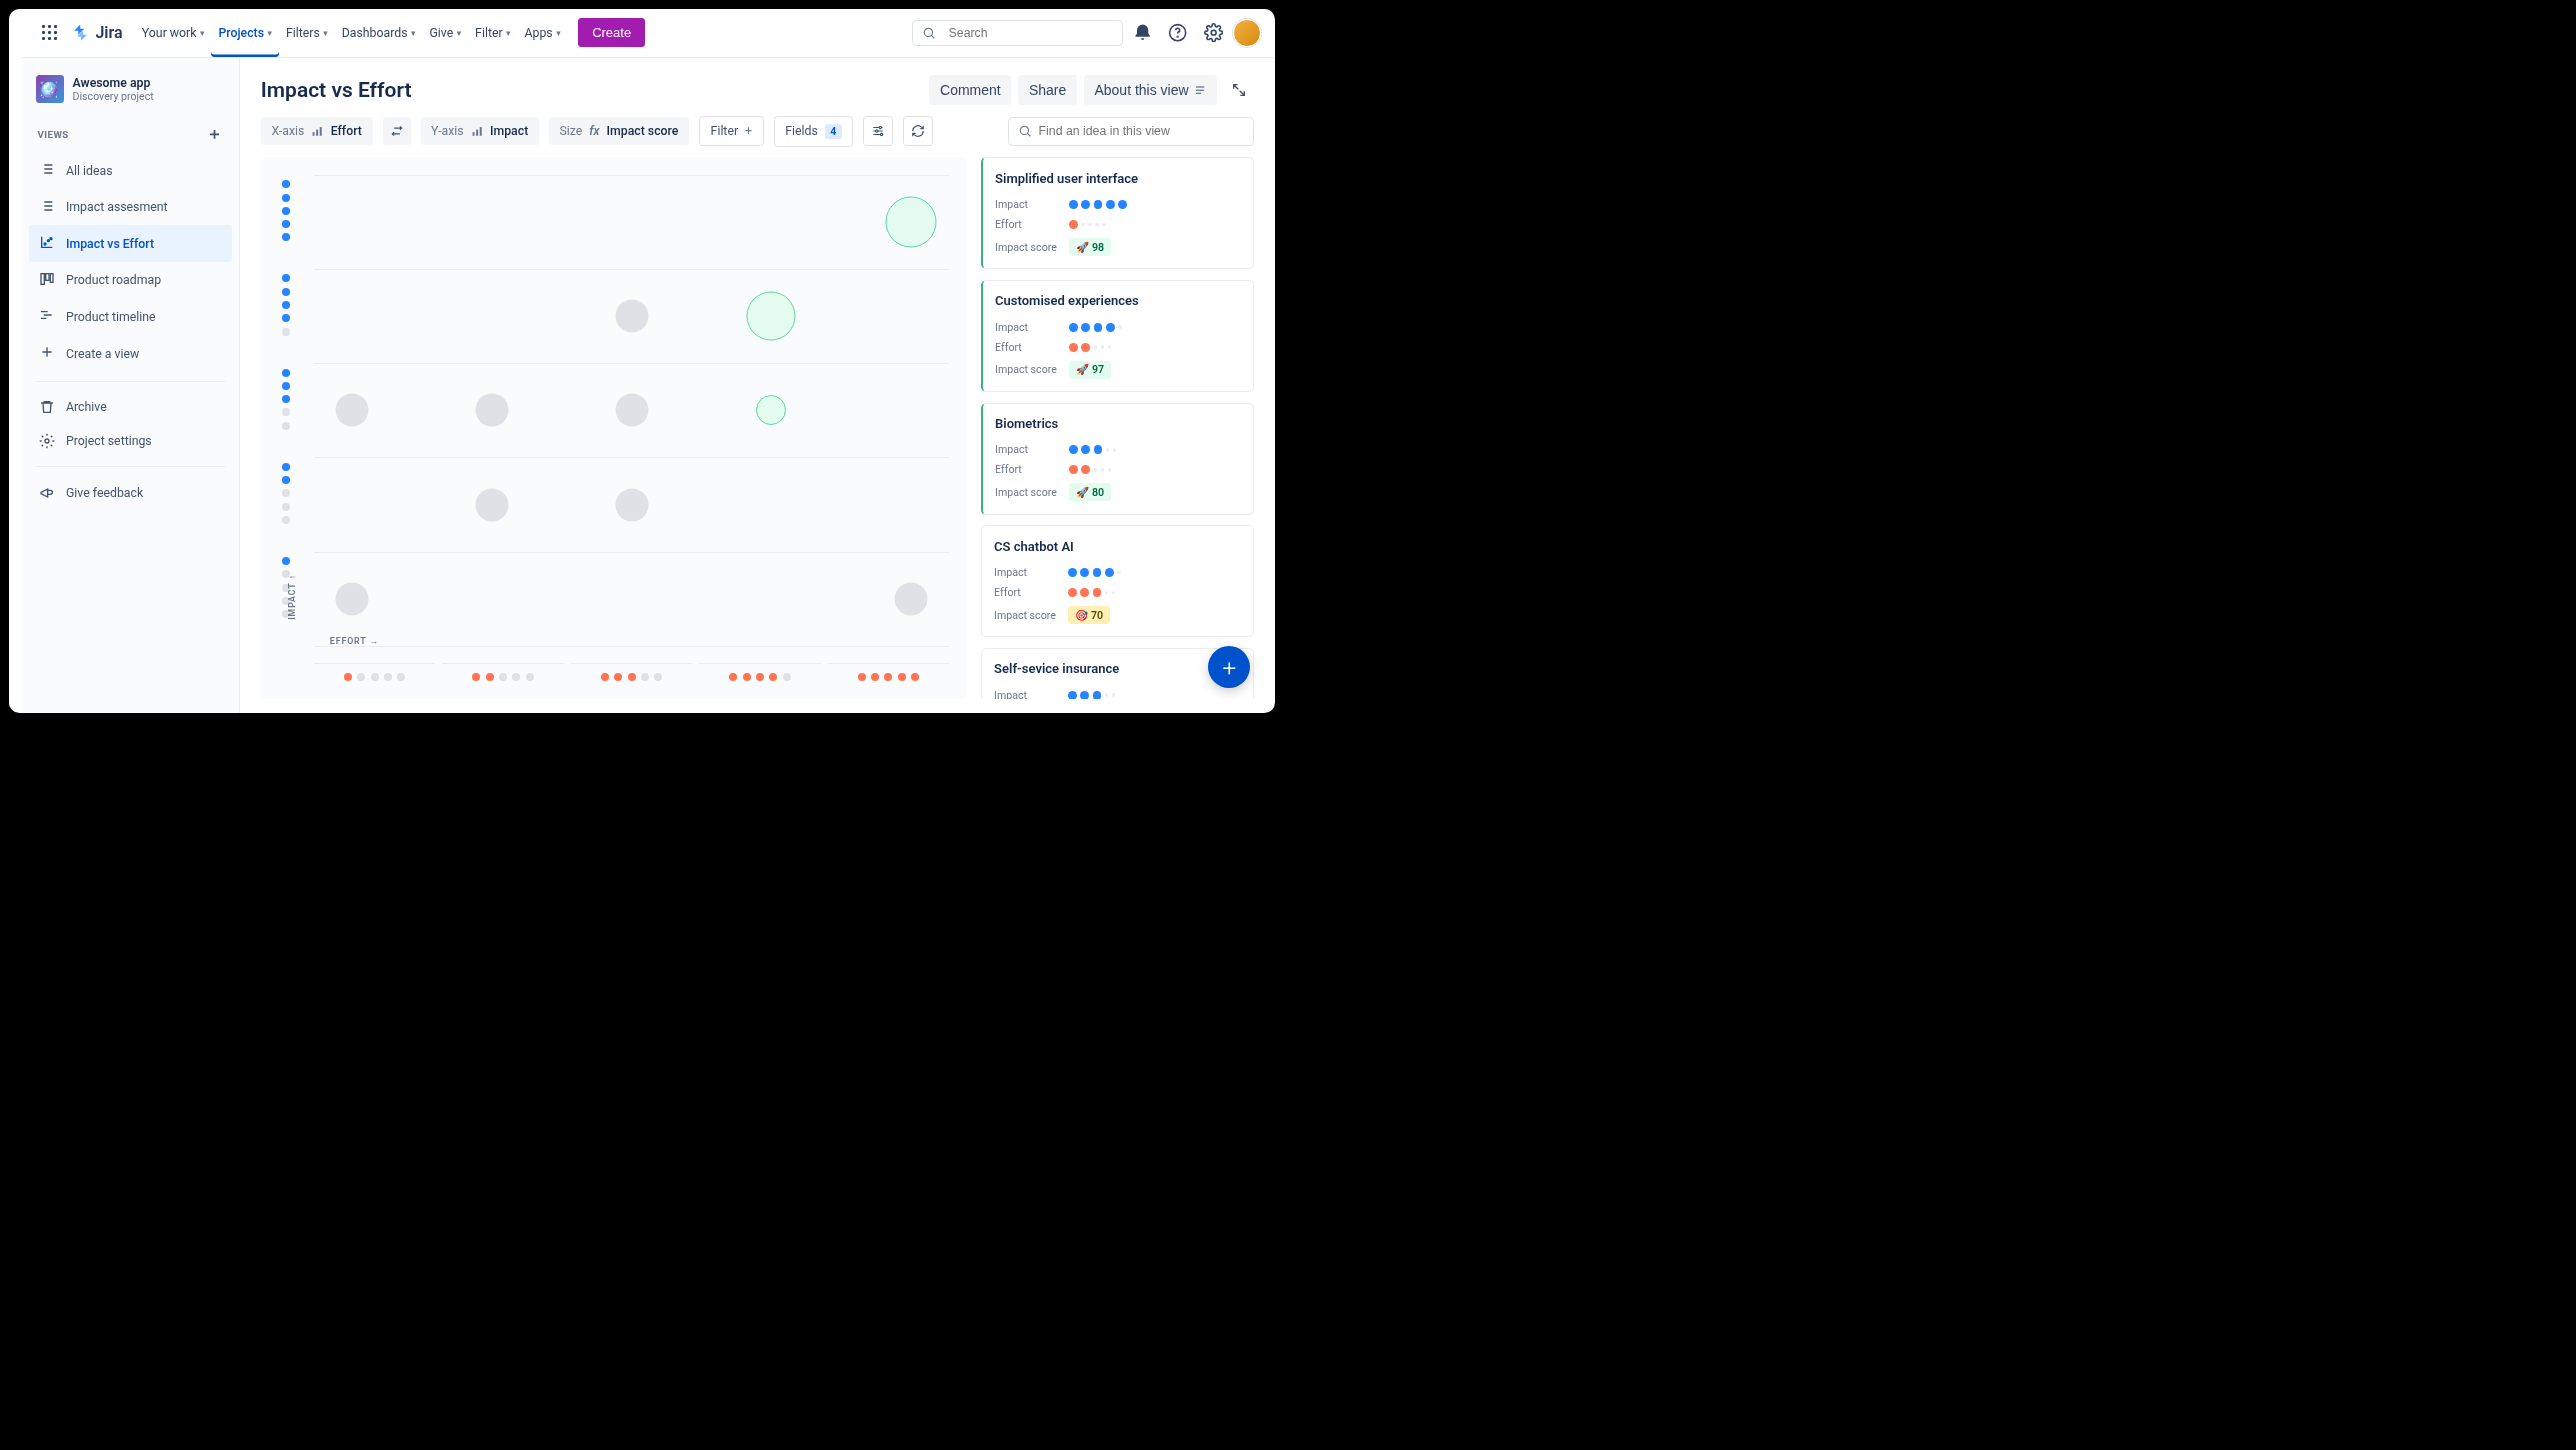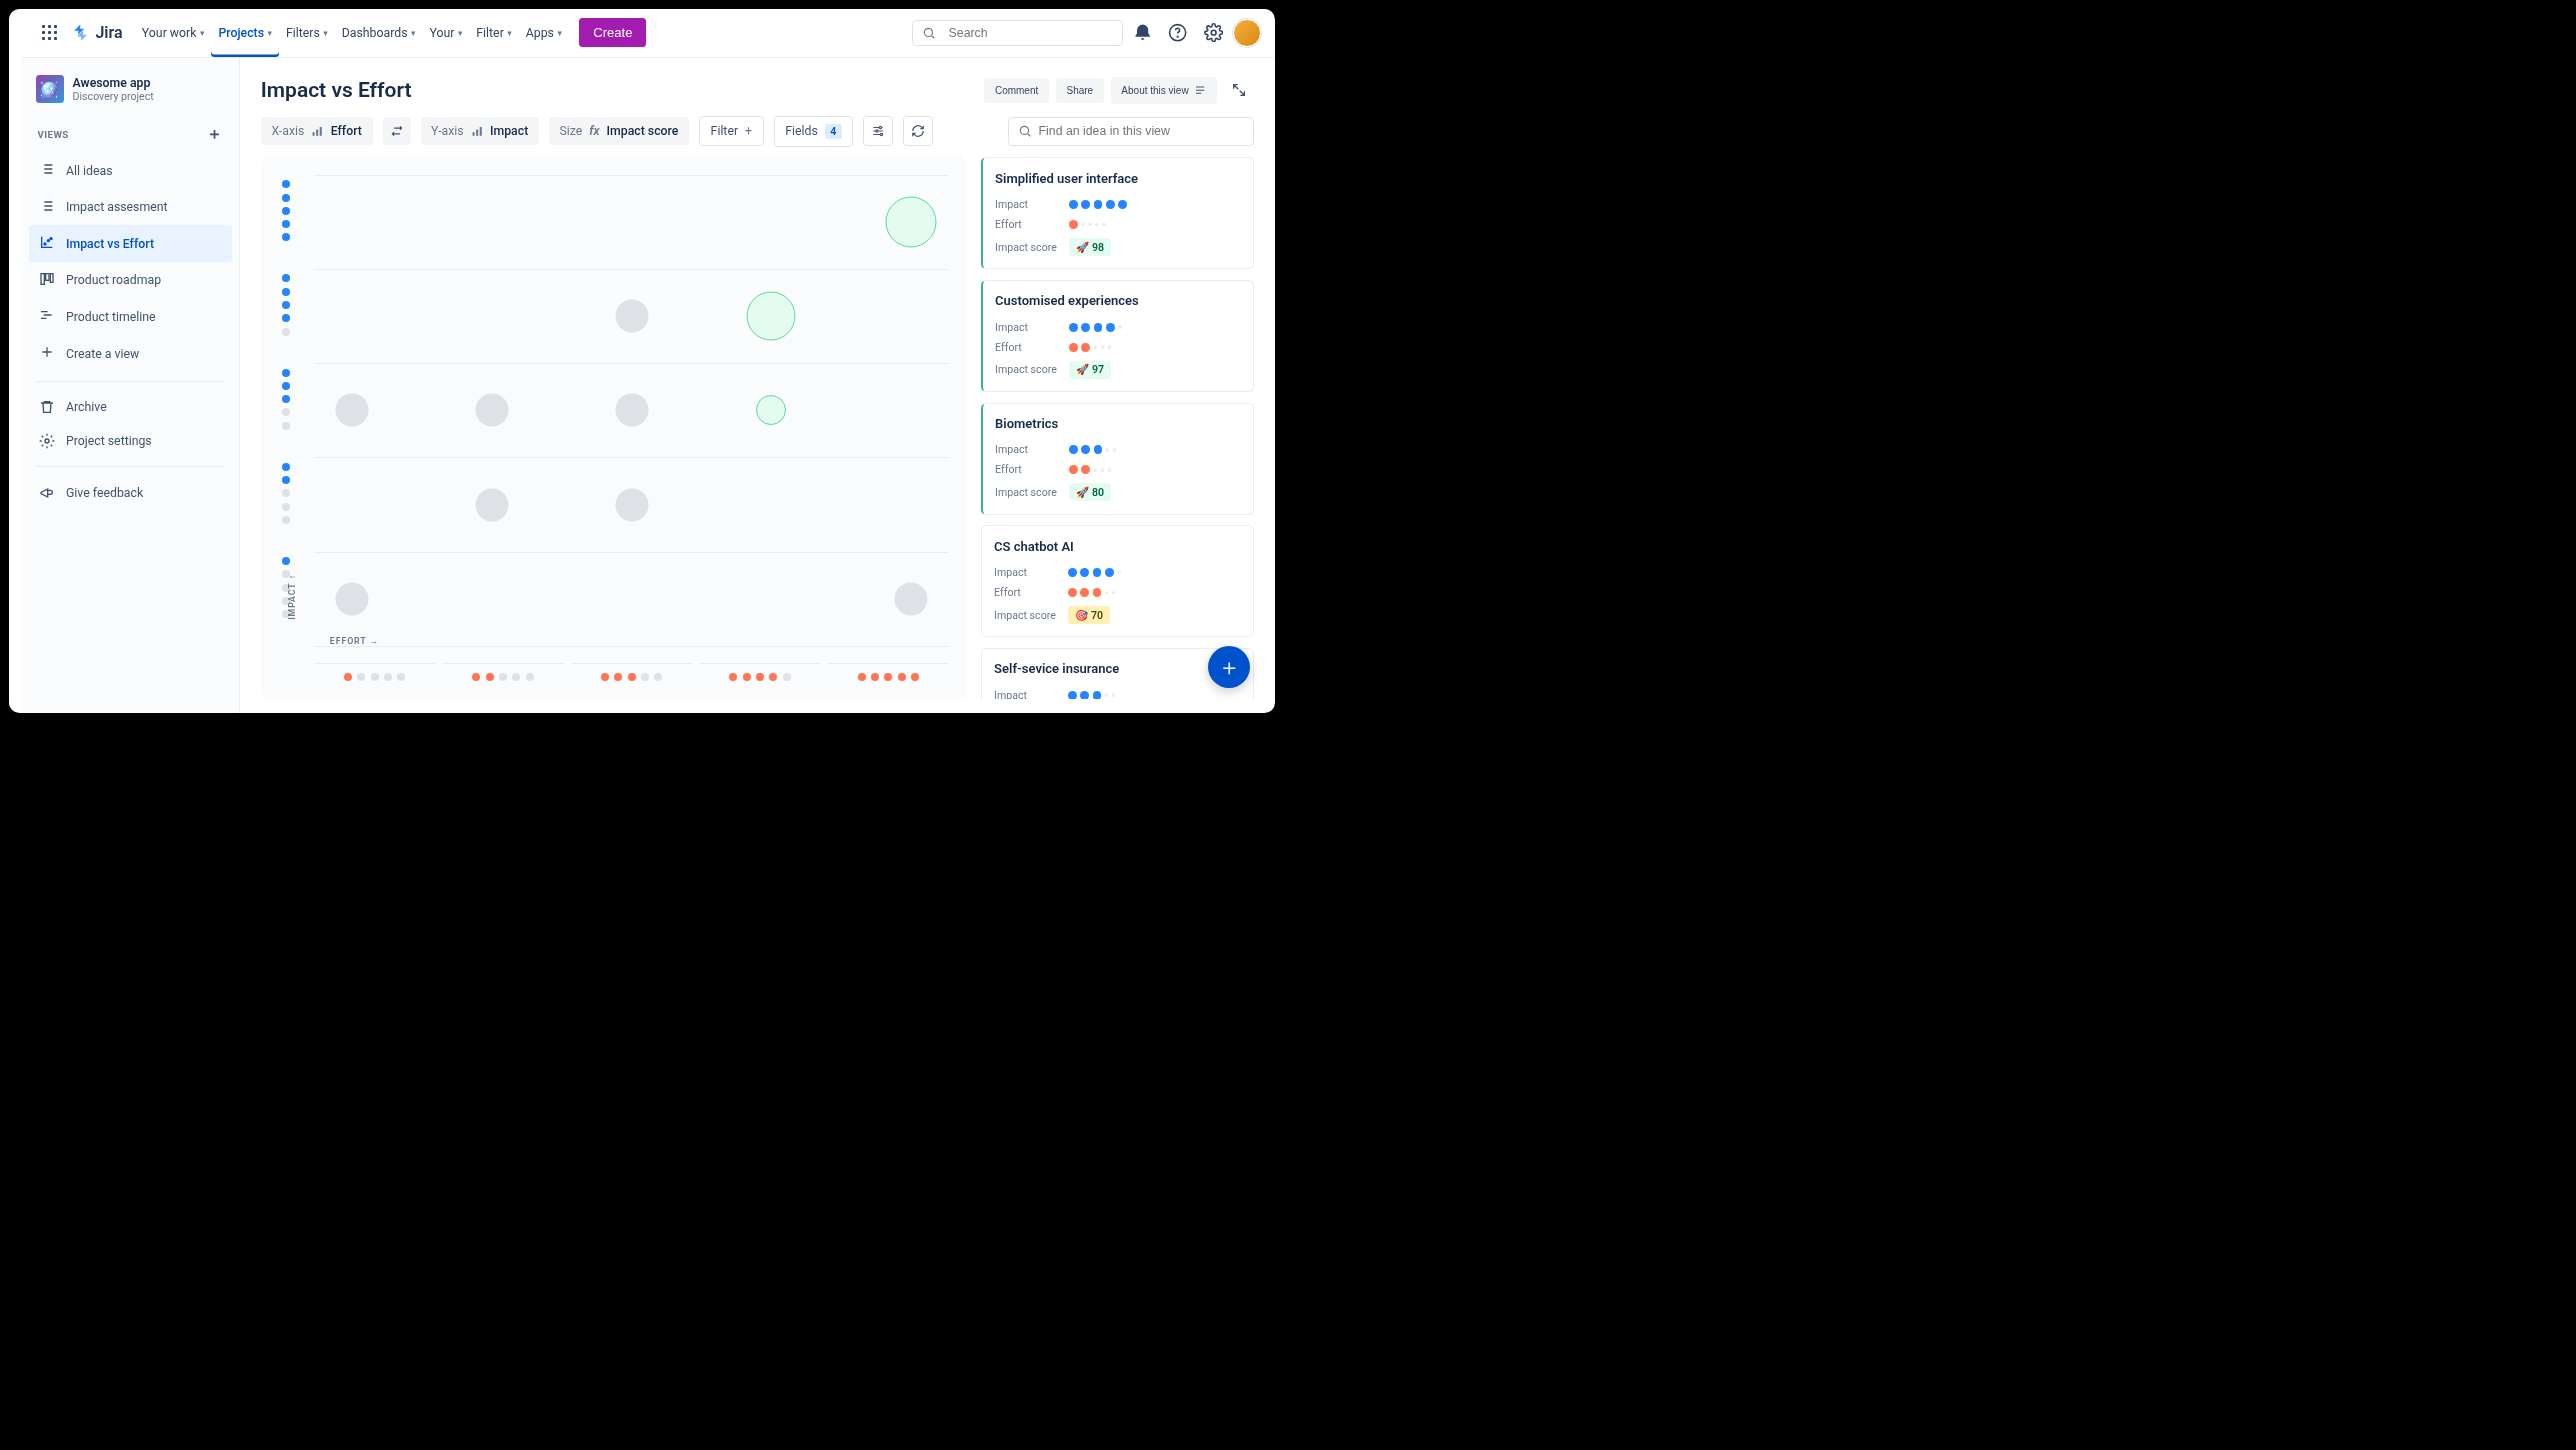--- a/index.html
+++ b/index.html
@@ -33,21 +33,21 @@
 .views-head { display:flex; justify-content:space-between; align-items:center; padding:7px 8.8px; font-size:9.7px; letter-spacing:0.4px; color:#6b778c; font-weight:700; text-transform:uppercase; }
 .side-item { display:flex; align-items:center; gap:10.6px; padding:8.8px 10.6px; font-size:12.3px; color:#42526e; border-radius:3.5px; cursor:pointer; }
 .side-item.active { background:#e9f2ff; color:#0052cc; font-weight:500; }
 .side-item svg, .side-item .ic { width:16px; height:16px; flex-shrink:0; }
 .side-sep { height:0.9px; background:#ebecf0; margin:8.8px 7px; }
 
 
 .main { flex:1; display:flex; flex-direction:column; overflow:hidden; }
 .main-head { padding:17.6px 21px 10.6px; display:flex; align-items:center; gap:7px; }
 .page-title { font-size:21px; font-weight:600; flex:1; }
-.pill-btn { background:#f4f5f7; border:none; padding:7px 10.6px; border-radius:3.5px; font-size:10px; color:#344563; cursor:pointer; display:flex; align-items:center; gap:5.3px; font-weight:500; }
+.pill-btn { background:#f4f5f7; border:none; padding:7px 10.6px; border-radius:3.5px; font-size:14px; color:#344563; cursor:pointer; display:flex; align-items:center; gap:5.3px; font-weight:500; }
 .icon-only { padding:7px; }
 .toolbar { padding:0 21px 10.6px; display:flex; gap:10px; align-items:center; flex-wrap:wrap; }
 .tool-chip { background:#f4f5f7; border-radius:3.5px; padding:7px 10.6px; font-size:12.3px; display:flex; align-items:center; gap:7px; cursor:pointer; color:#42526e; }
 .tool-chip .lbl { color:#6b778c; }
 .tool-chip .val { font-weight:500; color:#172b4d; }
 .badge { background:#deebff; color:#0052cc; border-radius:2.6px; padding:0.9px 5.3px; font-size:10.6px; font-weight:600; }
 .find-box { margin-left:auto; display:flex; align-items:center; gap:7px; border:0.9px solid #dfe1e6; border-radius:4.4px; padding:6.2px 8.8px; width:246px; }
 .find-box input { border:none; outline:none; font-size:12.3px; flex:1; }
 
 .content { flex:1; display:flex; gap:14px; padding:0 21px 14px; overflow:hidden; }
@@ -127,21 +127,21 @@
         </div>
         <div class="nav-item">
           <span>Filters</span>
           <span class="chev">▾</span>
         </div>
         <div class="nav-item">
           <span>Dashboards</span>
           <span class="chev">▾</span>
         </div>
         <div class="nav-item">
-          <span>Your</span>
+          <span>Give</span>
           <span class="chev">▾</span>
         </div>
         <div class="nav-item">
           <span>Filter</span>
           <span class="chev">▾</span>
         </div>
         <div class="nav-item">
           <span>Apps</span>
           <span class="chev">▾</span>
         </div>

